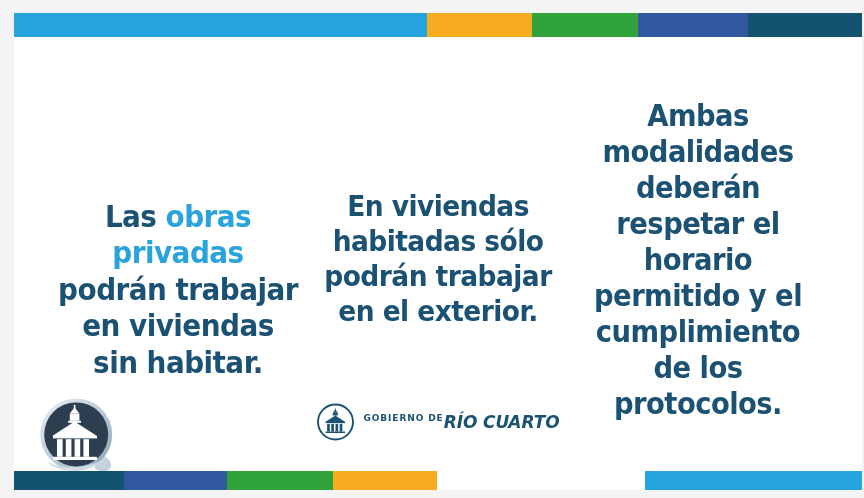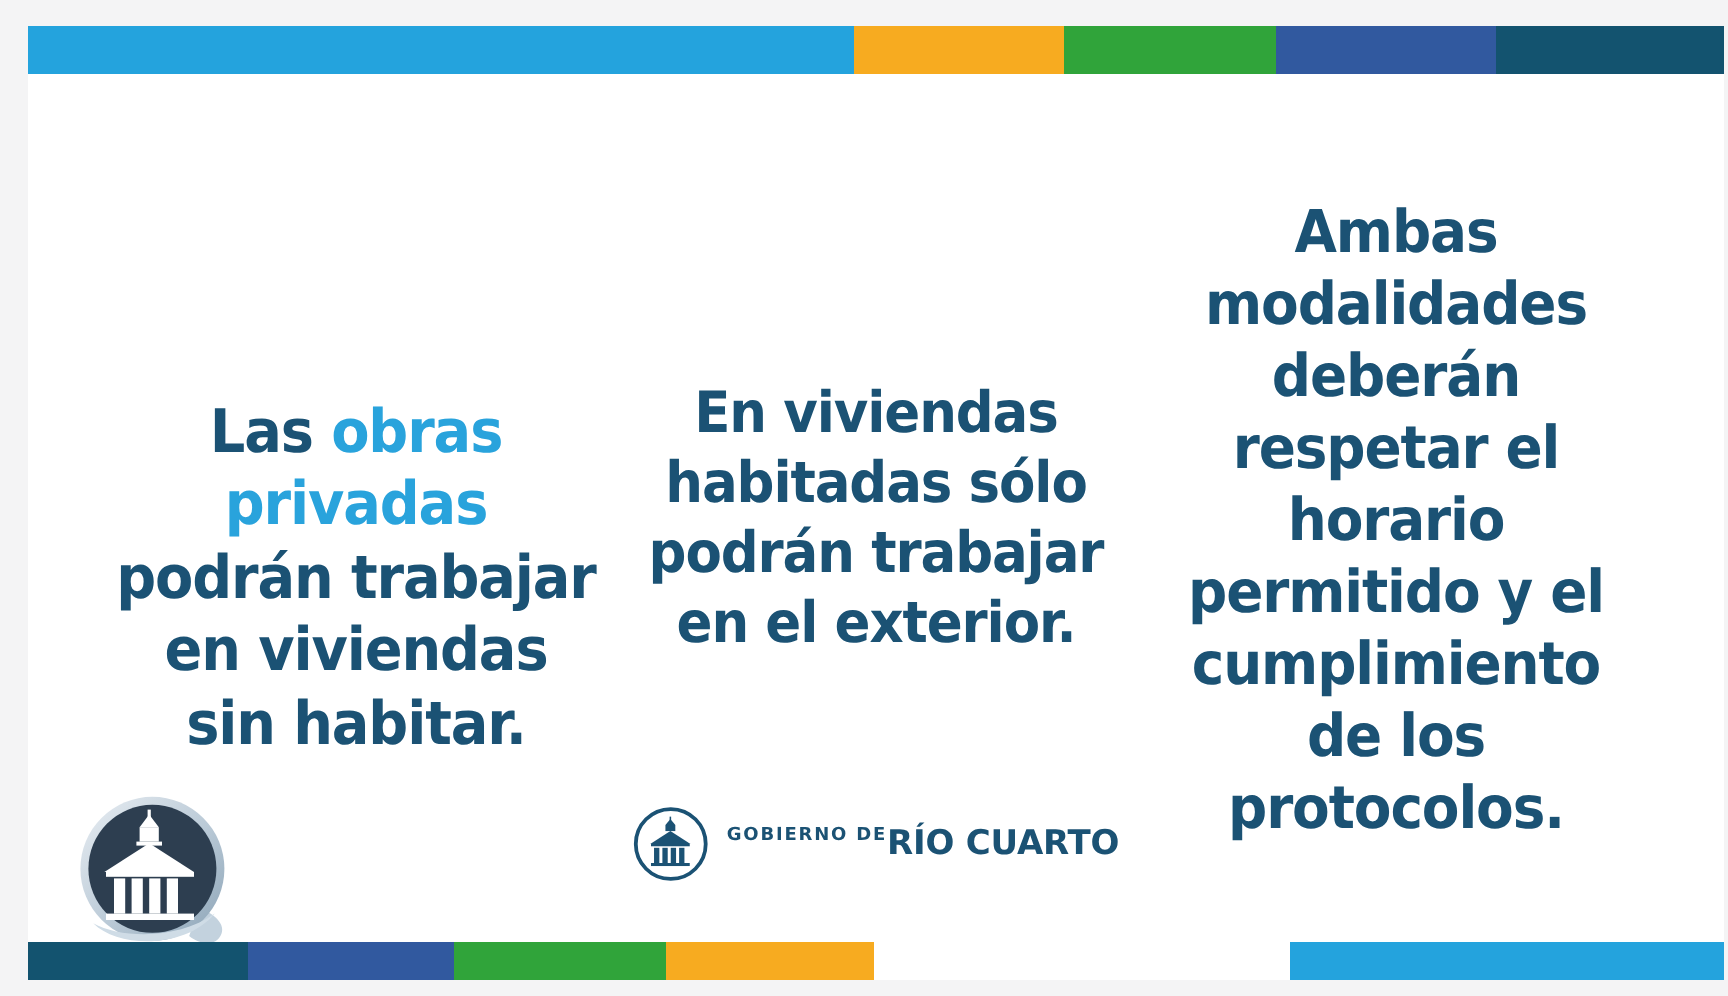--- a/index.html
+++ b/index.html
@@ -112,20 +112,21 @@
     letter-spacing: 0.9px;
     color: #1b5274;
     margin-bottom: 3px;
   }
   #gov-logo .line-bot {
     font-family: "DejaVu Sans", sans-serif;
     font-size: 17px;
     font-weight: bold;
     letter-spacing: -0.1px;
     color: #1b5274;
+    font-style: italic;
   }
 
   
   #bottom-bar {
     position: absolute;
     left: 0;
     bottom: 0;
     width: 848px;
     height: 19px;
     display: flex;

